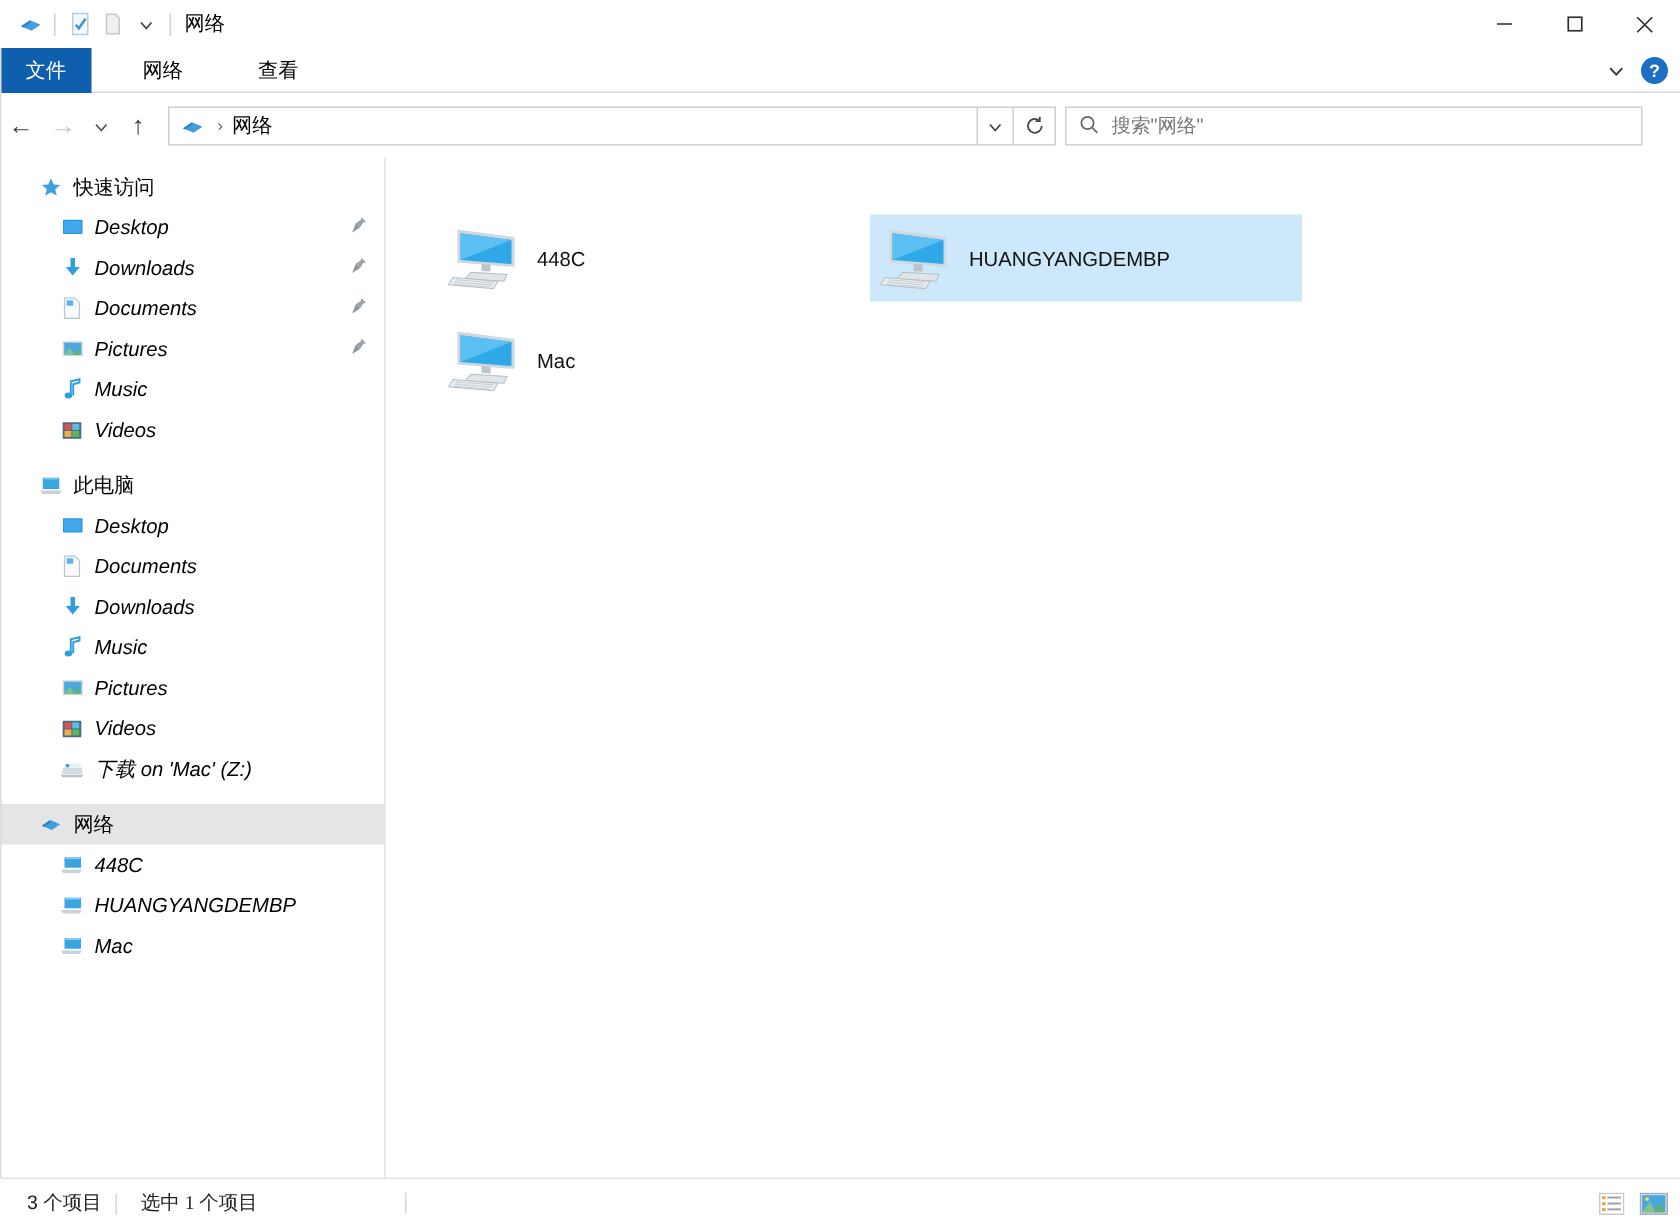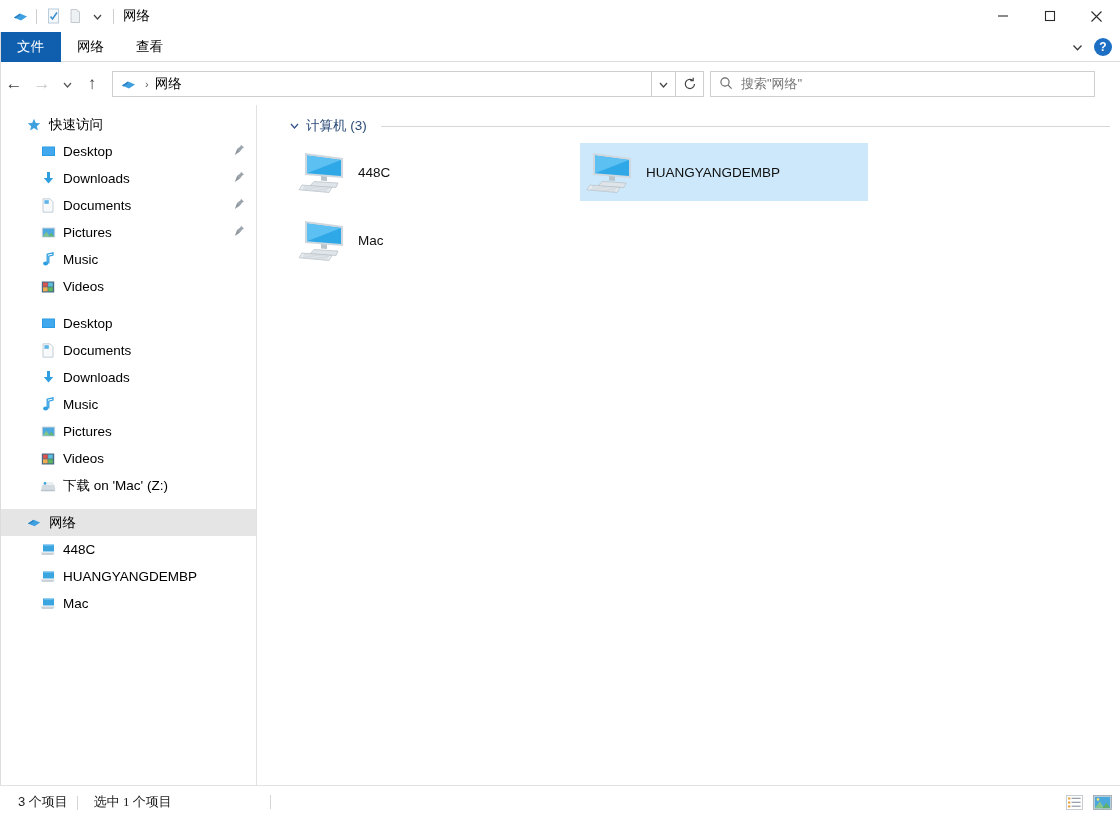--- a/index.html
+++ b/index.html
@@ -36,21 +36,21 @@
   .wc {
     width: 47px; height: 32px; display: flex; align-items: center; justify-content: center;
     color: #2b2b2b;
   }
   .wc svg { display: block; }
 
   
   .ribbon {
     position: absolute; left: 0; top: 32px; width: 1120px; height: 30px;
     background: #ffffff; border-bottom: 1px solid #dcdcdc;
-    display: flex; align-items: stretch;
+    display: flex; align-items: stretch; gap: 18px;
   }
   .tab {
     display: flex; align-items: center; justify-content: center;
     padding: 0 16px; font-size: 13.5px; color: #000; height: 30px;
   }
   .tab.file {
     background: #0f5fae; color: #ffffff; padding: 0 17px; font-weight: normal;
   }
   .ribbon-right {
     position: absolute; right: 8px; top: 0; height: 30px;
@@ -110,21 +110,21 @@
   .nav-row {
     height: 27px; display: flex; align-items: center; position: relative;
     font-size: 13.5px; color: #000; white-space: nowrap;
   }
   .nav-row.selected { background: #e5e5e5; }
   .nav-row .ico {
     width: 16px; height: 16px; margin-right: 7px;
     display: inline-flex; align-items: center; justify-content: center; flex: 0 0 16px;
   }
   .lvl0 { padding-left: 26px; }
-  .lvl1 { padding-left: 40px; }
+  .lvl1 { padding-left: 40px; font-style: italic; }
   .pin { position: absolute; right: 11px; top: 6px; color: #9a9fa6; }
   .group-gap { height: 10px; }
 
   
   .mainpane {
     flex: 1; position: relative; background: #ffffff; overflow: hidden;
   }
   .grouphdr {
     position: absolute; left: 9px; top: 12px; right: 10px;
     display: flex; align-items: center; gap: 6px;
@@ -373,20 +373,30 @@
               <rect x="7.2" y="2.6" width="4.6" height="4" fill="#5bc0de"></rect>
               <rect x="2" y="7.3" width="4.6" height="4" fill="#f0ad4e"></rect>
               <rect x="7.2" y="7.3" width="4.6" height="4" fill="#5cb85c"></rect>
             </svg>
         </span>
         <span>Videos</span>
       </div>
 
       <div class="group-gap"></div>
 
+      <div class="nav-row lvl0">
+        <span class="ico">
+          <svg width="16" height="14" viewBox="0 0 16 14">
+              <path d="M2.5 1.5 L13.5 1.5 L13.5 9 L2.5 9 Z" fill="#3ba5e0"></path>
+              <path d="M2.5 1.5 L13.5 1.5 L12.4 2.6 L3.6 2.6 Z" fill="#7fc7ef"></path>
+              <path d="M0.8 10 H15.2 L13.8 12.3 H2.2 Z" fill="#c9d2d8"></path>
+            </svg>
+        </span>
+        <span>此电脑</span>
+      </div>
 
 
       <div class="nav-row lvl1">
         <span class="ico">
           <svg width="15" height="15" viewBox="0 0 15 15">
               <rect x="1" y="2.5" width="13" height="9.5" rx="0.6" fill="#2196e3"></rect>
               <rect x="1.8" y="3.3" width="11.4" height="8" fill="#42a8ee"></rect>
             </svg>
         </span>
         <span>Desktop</span>
@@ -501,29 +511,20 @@
               <path d="M3 1.5 L14 1.5 L12.8 2.6 L4.2 2.6 Z" fill="#8ccdf1"></path>
               <path d="M0.8 9.6 H14.6 L13.2 12 H2 Z" fill="#c9d2d8"></path>
             </svg>
         </span>
         <span>Mac</span>
       </div>
     </div>
 
     <div class="mainpane">
 
-      <div class="grouphdr">
-        <span class="gchev">
-          <svg width="11" height="11" viewBox="0 0 11 11">
-              <path d="M2 4 L5.5 8 L9 4" stroke="#36538c" stroke-width="1.3" fill="none"></path>
-            </svg>
-        </span>
-        <span class="gtext">计算机 (3)</span>
-        <span class="gline"></span>
-      </div>
 
       <div class="items">
 
         <div class="item" style="left:12px; top:8px;">
           <span class="pc-icon">
             <svg width="52" height="46" viewBox="0 0 52 46">
               <path d="M7 4 L45 9 L45 29 L7 26 Z" fill="#cfd8de"></path>
               <path d="M9 6.5 L43 11 L43 27 L9 24.3 Z" fill="#2fa8e8"></path>
               <path d="M9 6.5 L43 11 L9 24.3 Z" fill="#5cc0f2"></path>
               <path d="M23 27 L29 27.4 L29 32 L23 31.6 Z" fill="#b9c4cb"></path>

